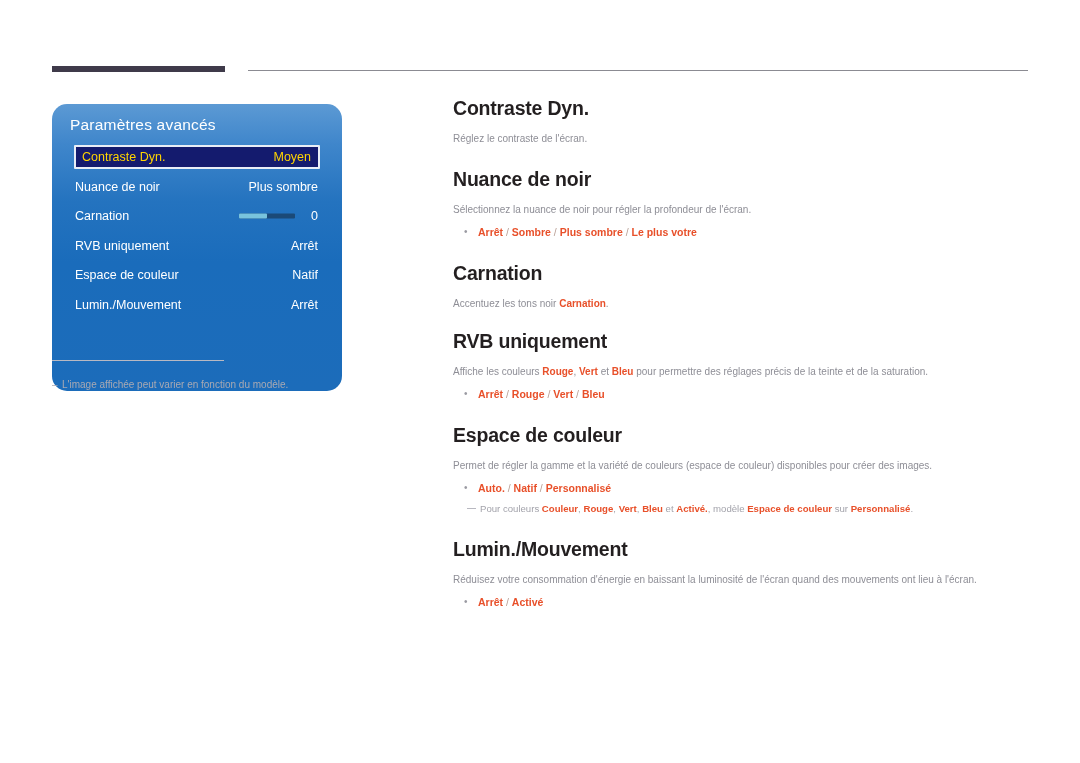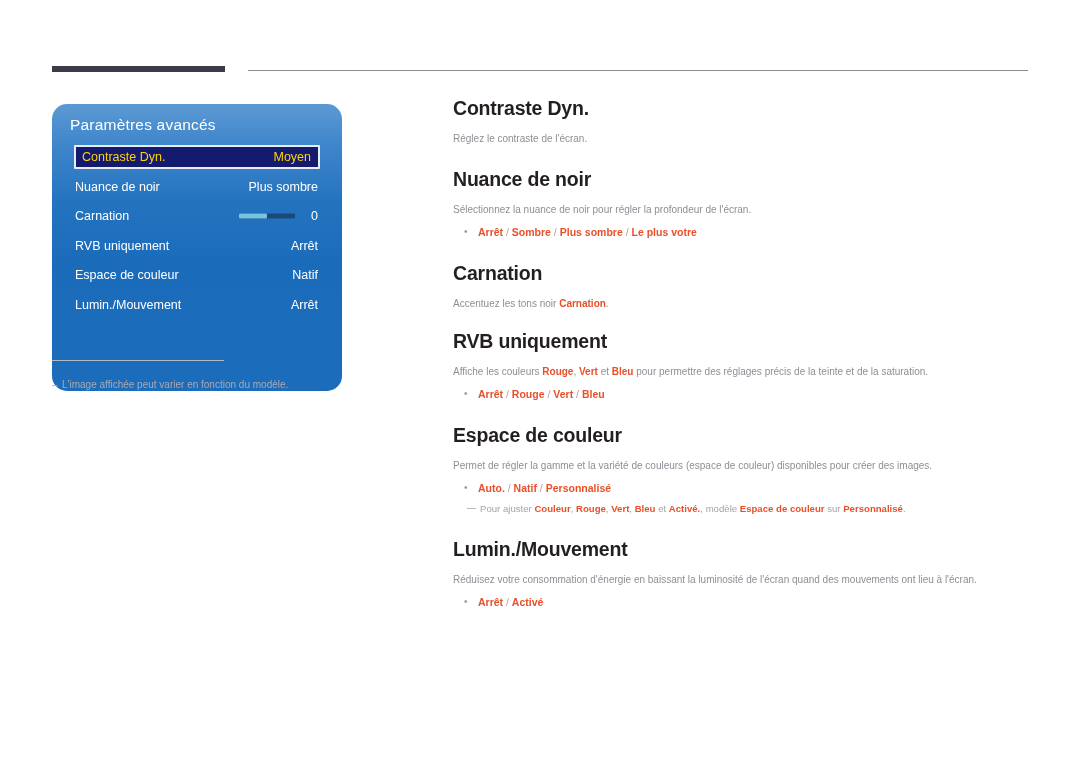--- a/index.html
+++ b/index.html
@@ -287,21 +287,21 @@
         <li><b>Arrêt</b><span class="sep"> / </span><b>Rouge</b><span class="sep"> / </span><b>Vert</b><span class="sep"> / </span><b>Bleu</b></li>
       </ul>
     </div>
     <div class="gap-lg"></div>
     <div class="sec">
       <h2>Espace de couleur</h2>
       <p class="desc">Permet de régler la gamme et la variété de couleurs (espace de couleur) disponibles pour créer des images.</p>
       <ul class="opts">
         <li><b>Auto.</b><span class="sep"> / </span><b>Natif</b><span class="sep"> / </span><b>Personnalisé</b></li>
       </ul>
-      <p class="subnote"><span class="dash"></span><span>Pour ajuster </span><b>Couleur</b><span>, </span><b>Rouge</b><span>, </span><b>Vert</b><span>, </span><b>Bleu</b><span> et </span><b>Activé.</b><span>, modèle </span><b>Espace de couleur</b><span> sur </span><b>Personnalisé</b><span>.</span></p>
+      <p class="subnote"><span class="dash"></span><span>Pour couleurs </span><b>Couleur</b><span>, </span><b>Rouge</b><span>, </span><b>Vert</b><span>, </span><b>Bleu</b><span> et </span><b>Activé.</b><span>, modèle </span><b>Espace de couleur</b><span> sur </span><b>Personnalisé</b><span>.</span></p>
     </div>
     <div class="gap-lg"></div>
     <div class="sec">
       <h2>Lumin./Mouvement</h2>
       <p class="desc">Réduisez votre consommation d'énergie en baissant la luminosité de l'écran quand des mouvements ont lieu à l'écran.</p>
       <ul class="opts">
         <li><b>Arrêt</b><span class="sep"> / </span><b>Activé</b></li>
       </ul>
     </div>
   </div>

